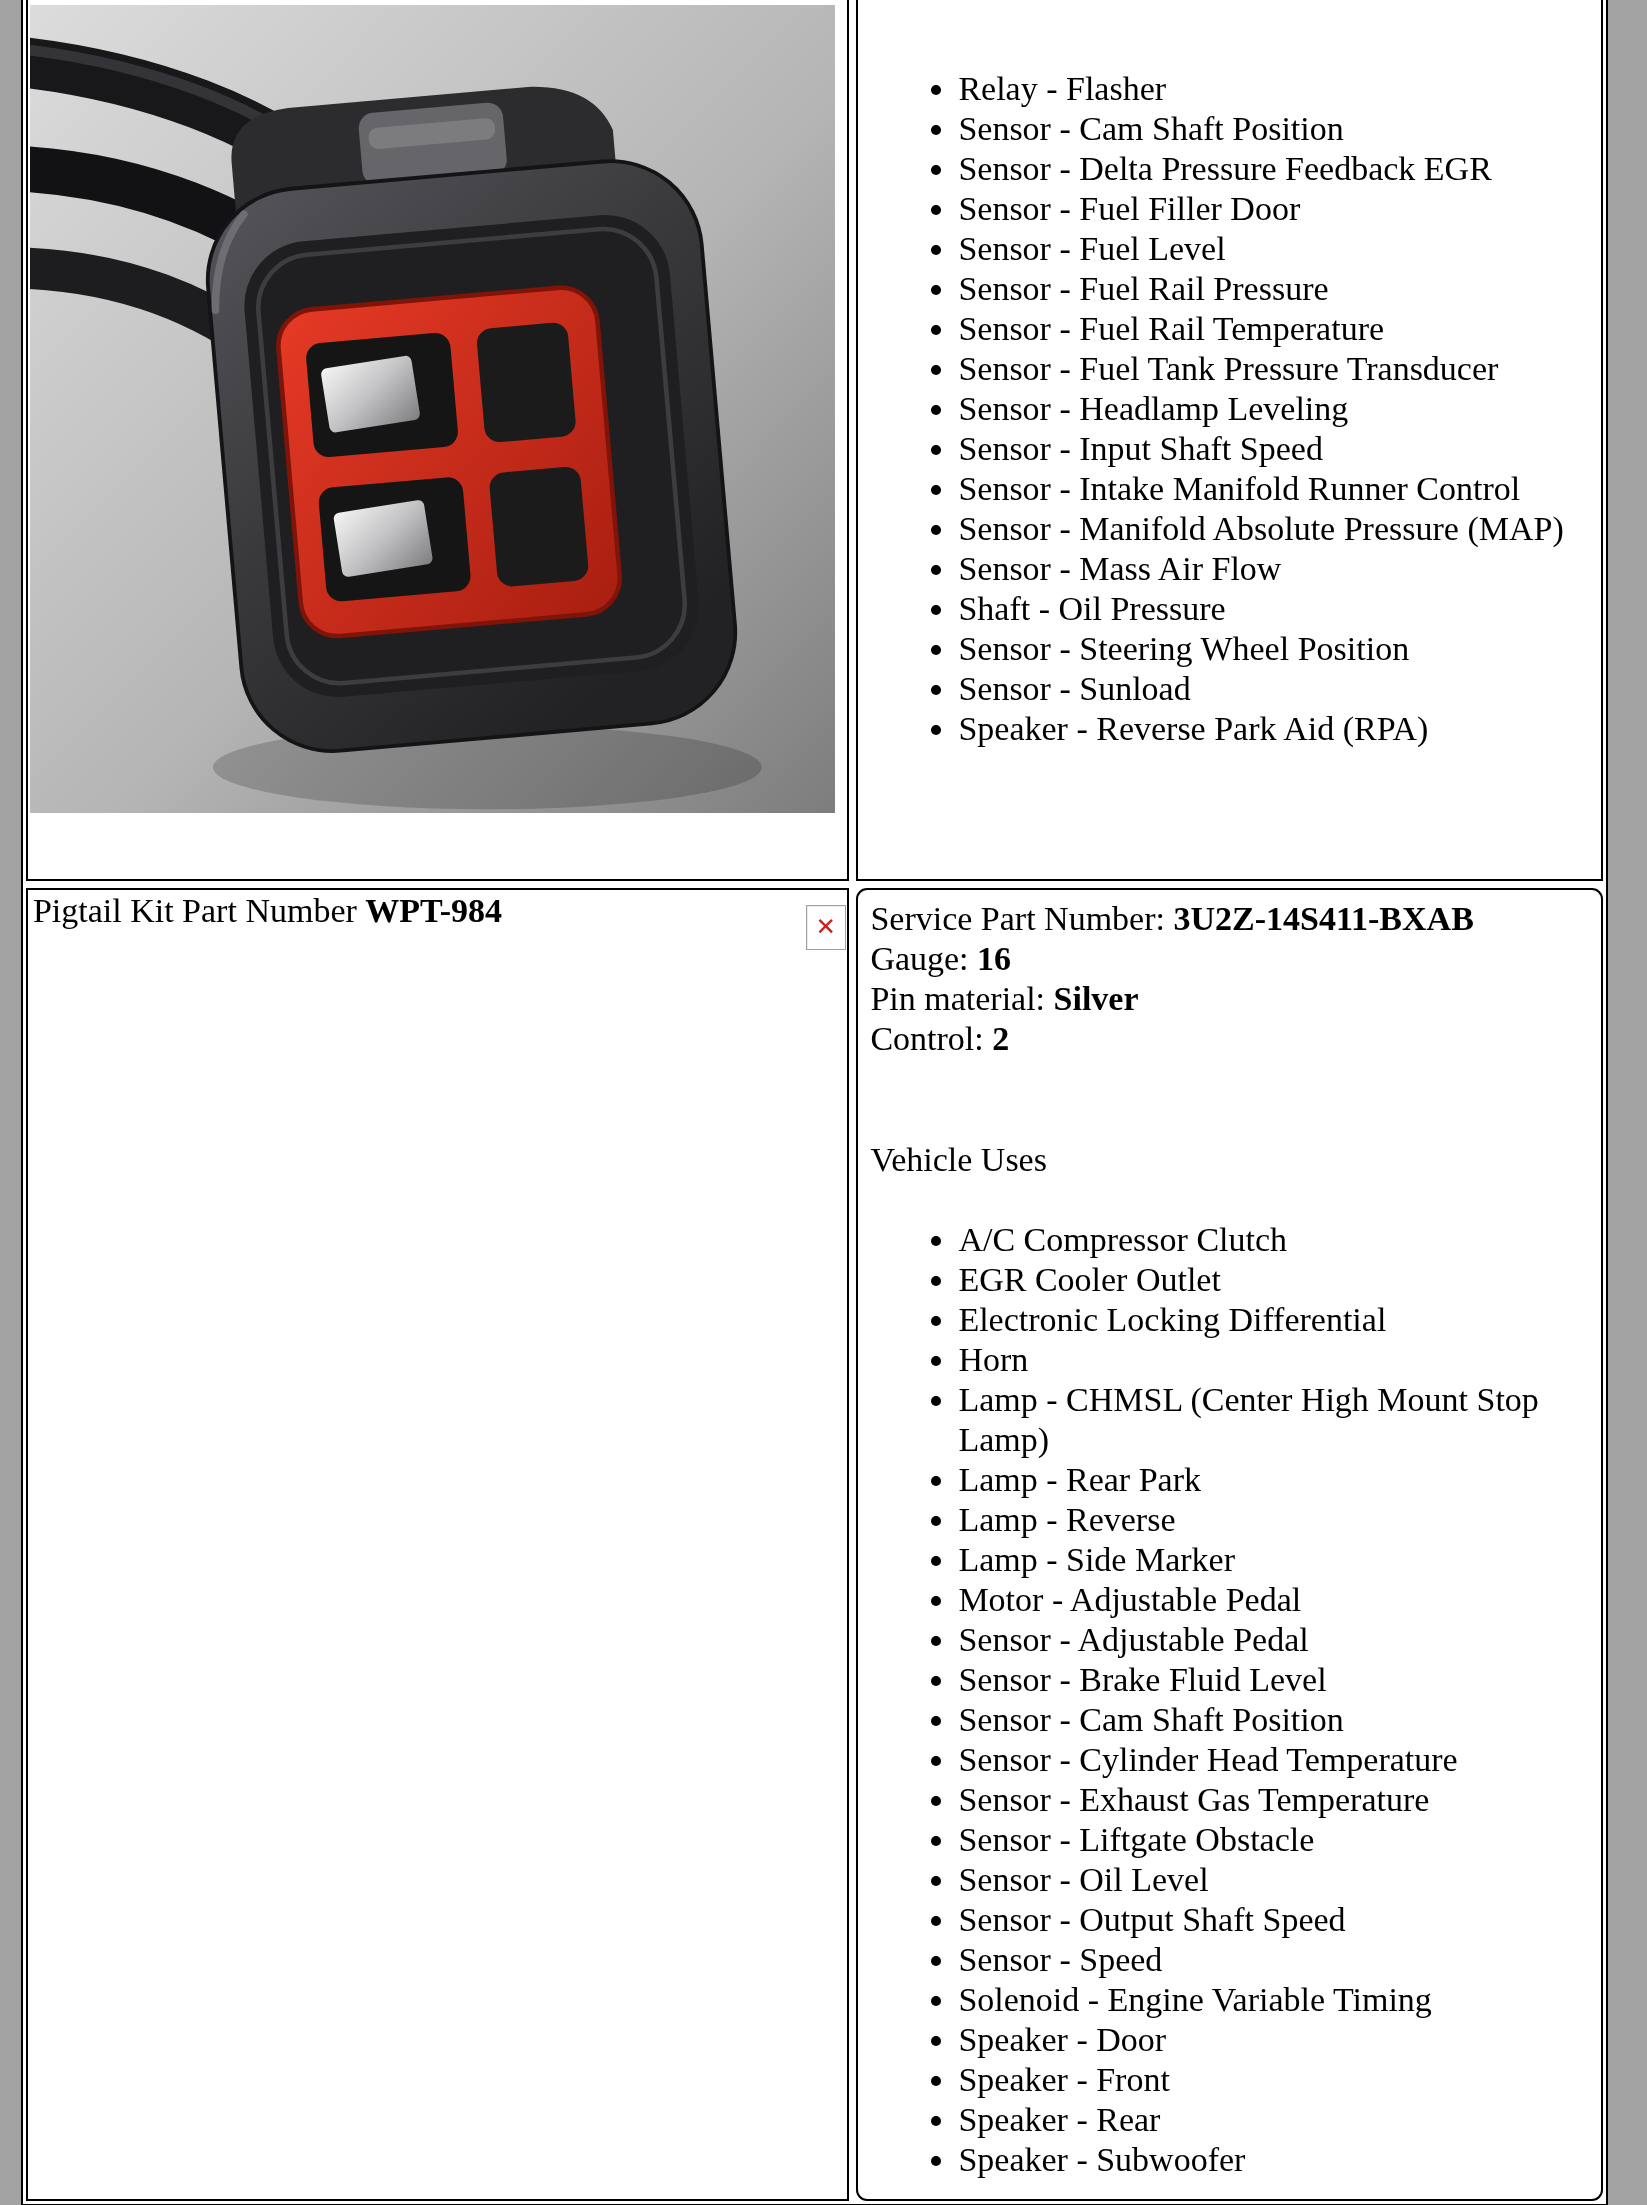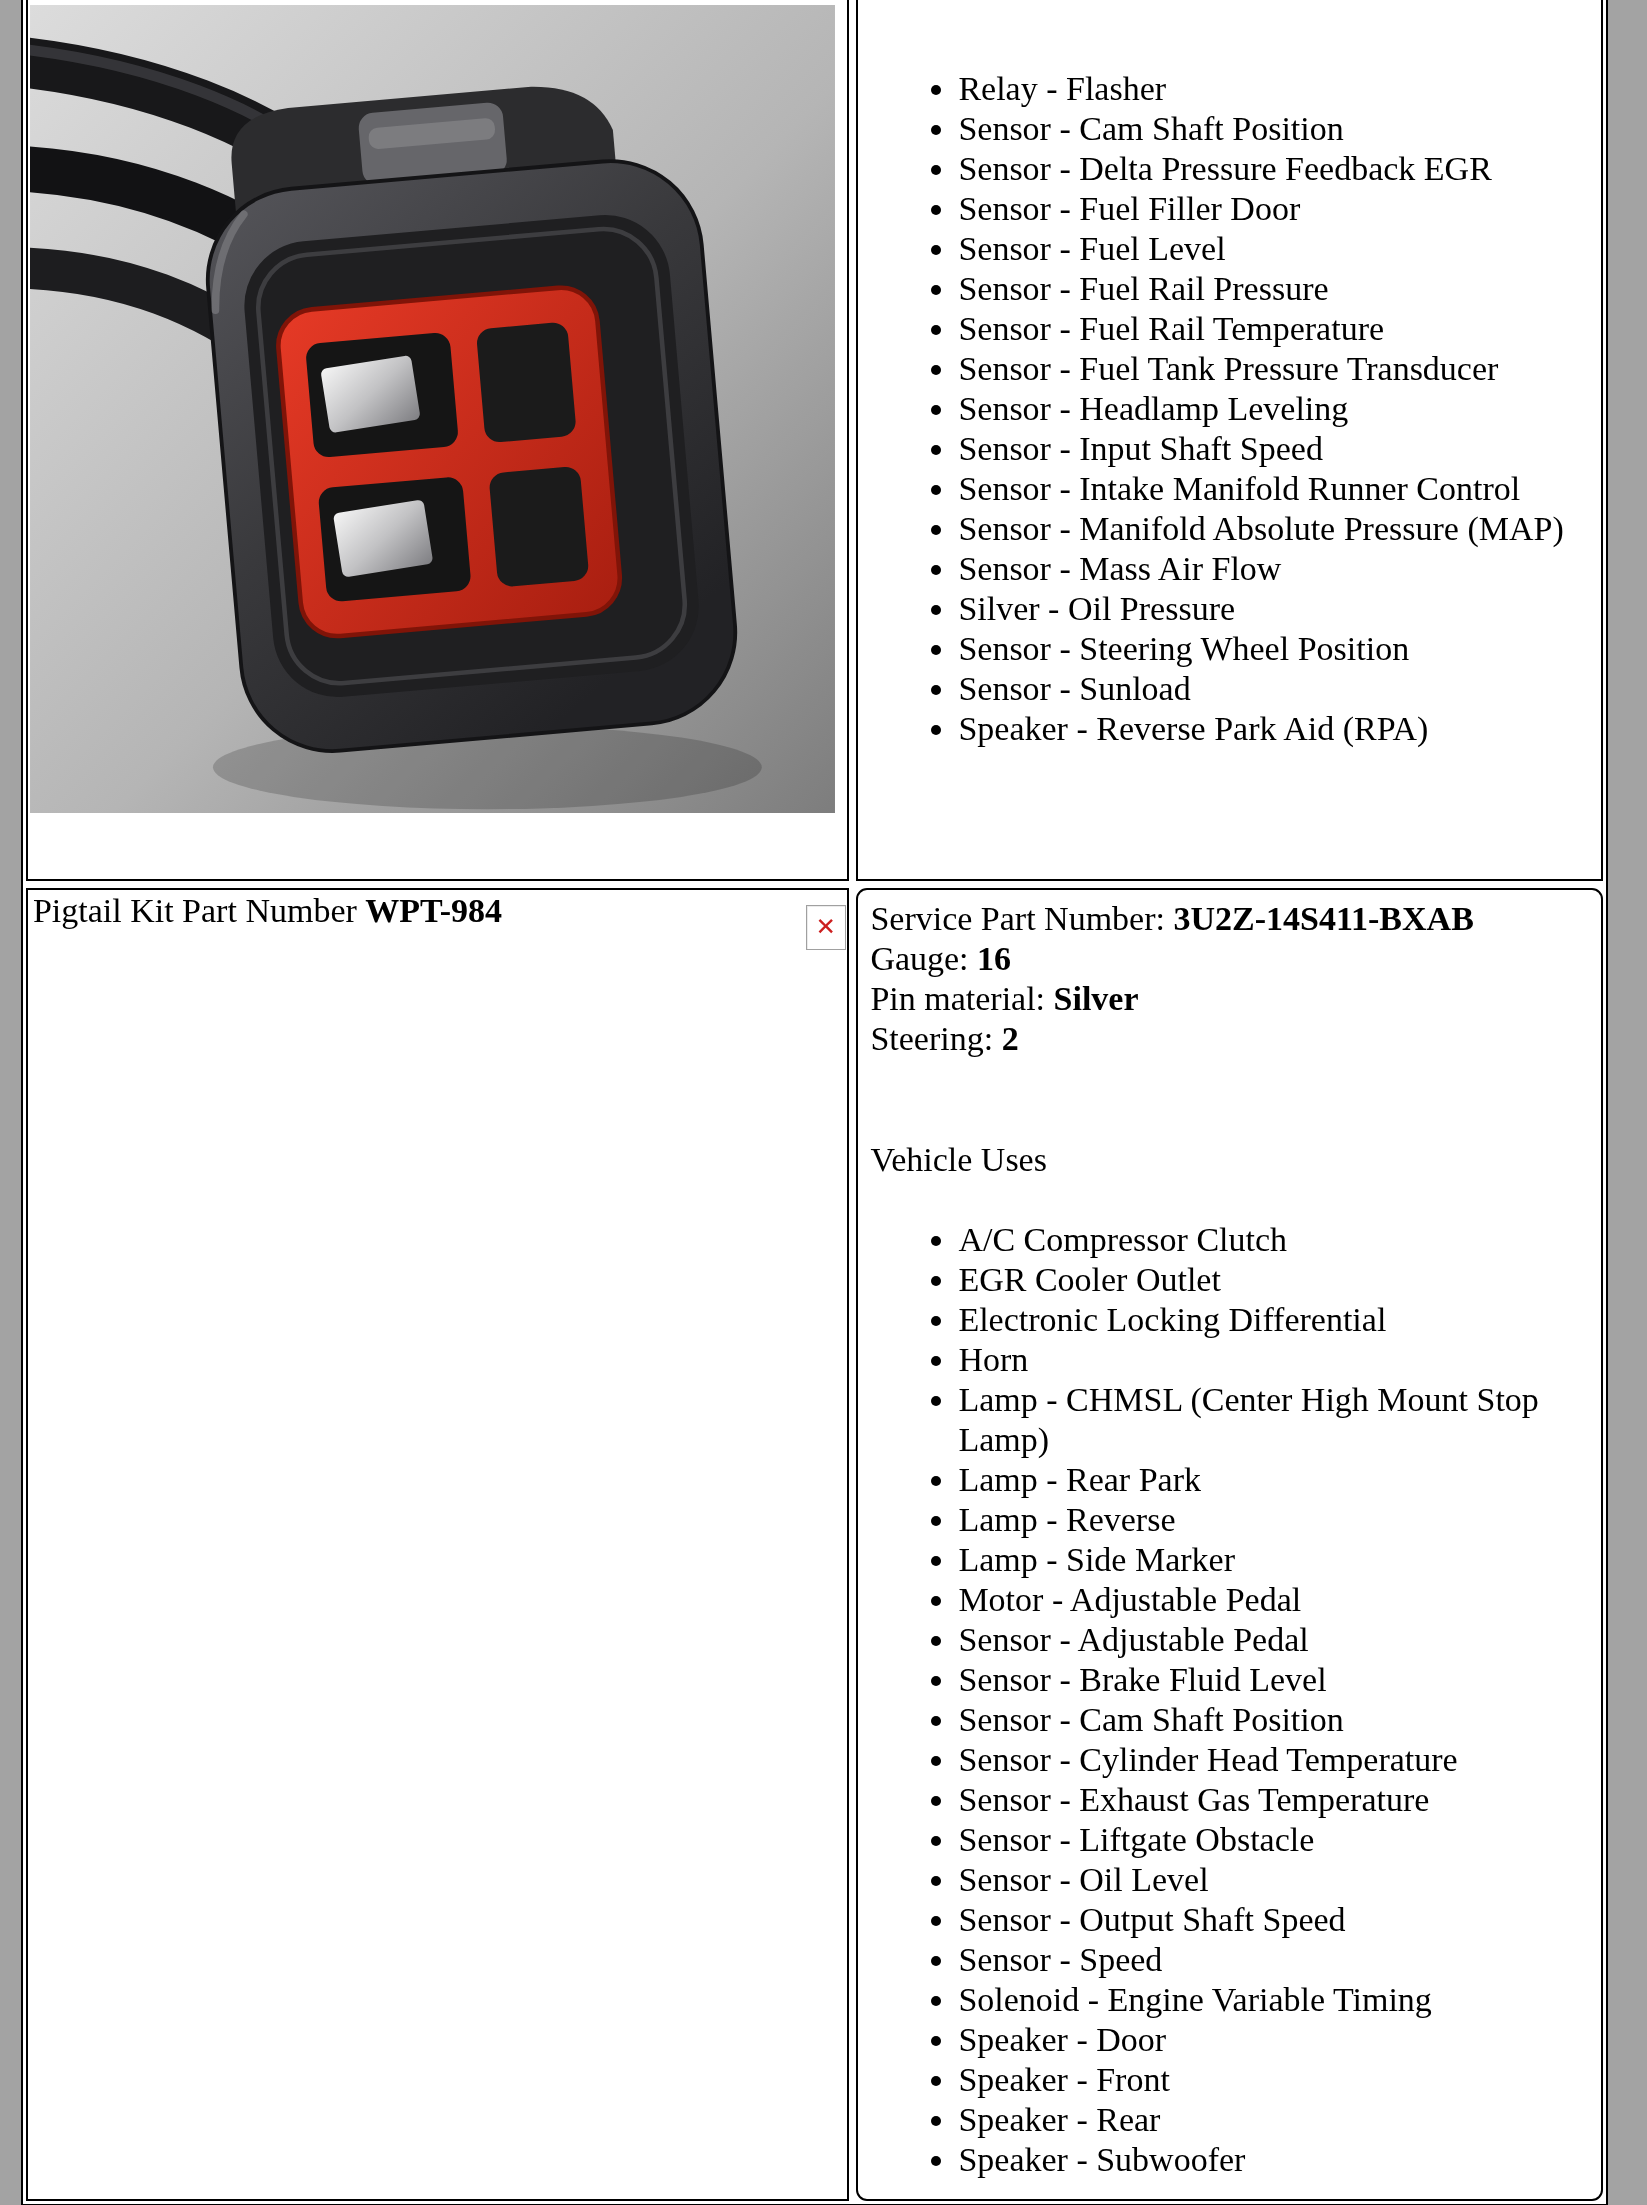--- a/index.html
+++ b/index.html
@@ -160,39 +160,39 @@
             <li>Sensor - Fuel Filler Door</li>
             <li>Sensor - Fuel Level</li>
             <li>Sensor - Fuel Rail Pressure</li>
             <li>Sensor - Fuel Rail Temperature</li>
             <li>Sensor - Fuel Tank Pressure Transducer</li>
             <li>Sensor - Headlamp Leveling</li>
             <li>Sensor - Input Shaft Speed</li>
             <li>Sensor - Intake Manifold Runner Control</li>
             <li>Sensor - Manifold Absolute Pressure (MAP)</li>
             <li>Sensor - Mass Air Flow</li>
-            <li>Silver - Oil Pressure</li>
+            <li>Shaft - Oil Pressure</li>
             <li>Sensor - Steering Wheel Position</li>
             <li>Sensor - Sunload</li>
             <li>Speaker - Reverse Park Aid (RPA)</li>
           </ul>
       </div>
 
       <div class="cell c-kit">
         <div class="kitline"><span>Pigtail Kit Part Number </span><b>WPT-984</b></div>
         <div class="broken">
           <span class="bx">✕</span>
         </div>
       </div>
 
       <div class="cell c-details">
         <div class="field"><span>Service Part Number: </span><b>3U2Z-14S411-BXAB</b></div>
         <div class="field"><span>Gauge: </span><b>16</b></div>
         <div class="field"><span>Pin material: </span><b>Silver</b></div>
-        <div class="field"><span>Steering: </span><b>2</b></div>
+        <div class="field"><span>Control: </span><b>2</b></div>
 
         <div class="sectitle">Vehicle Uses</div>
 
         <ul>
             <li>A/C Compressor Clutch</li>
             <li>EGR Cooler Outlet</li>
             <li>Electronic Locking Differential</li>
             <li>Horn</li>
             <li>Lamp - CHMSL (Center High Mount Stop Lamp)</li>
             <li>Lamp - Rear Park</li>

